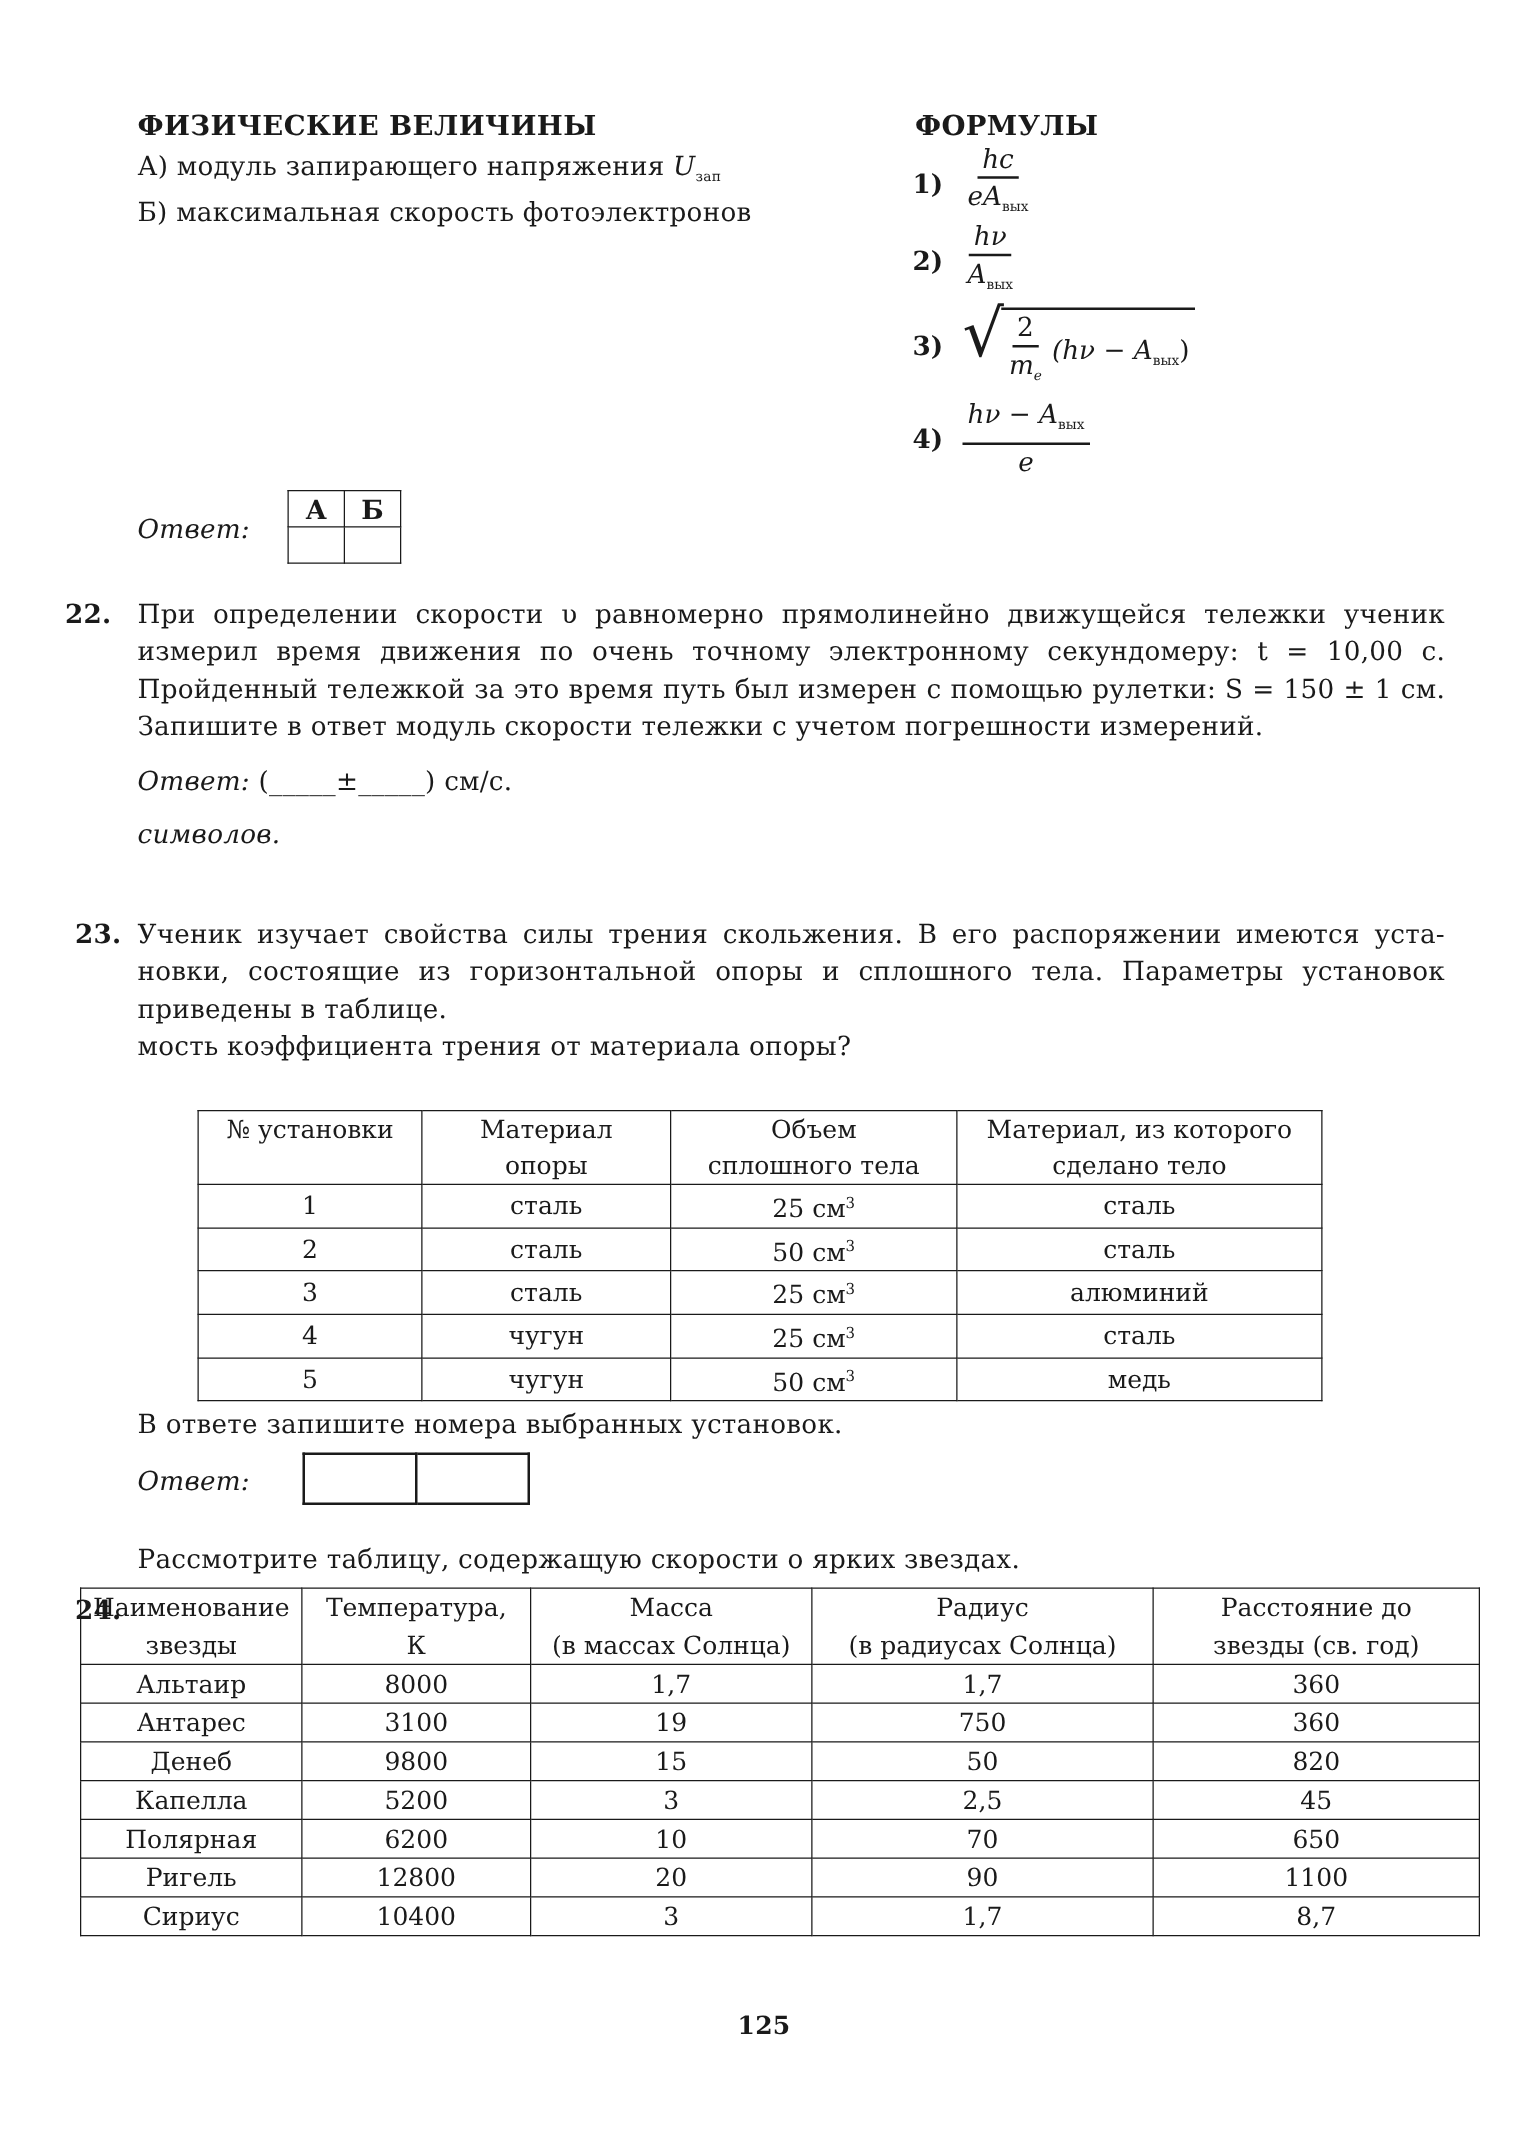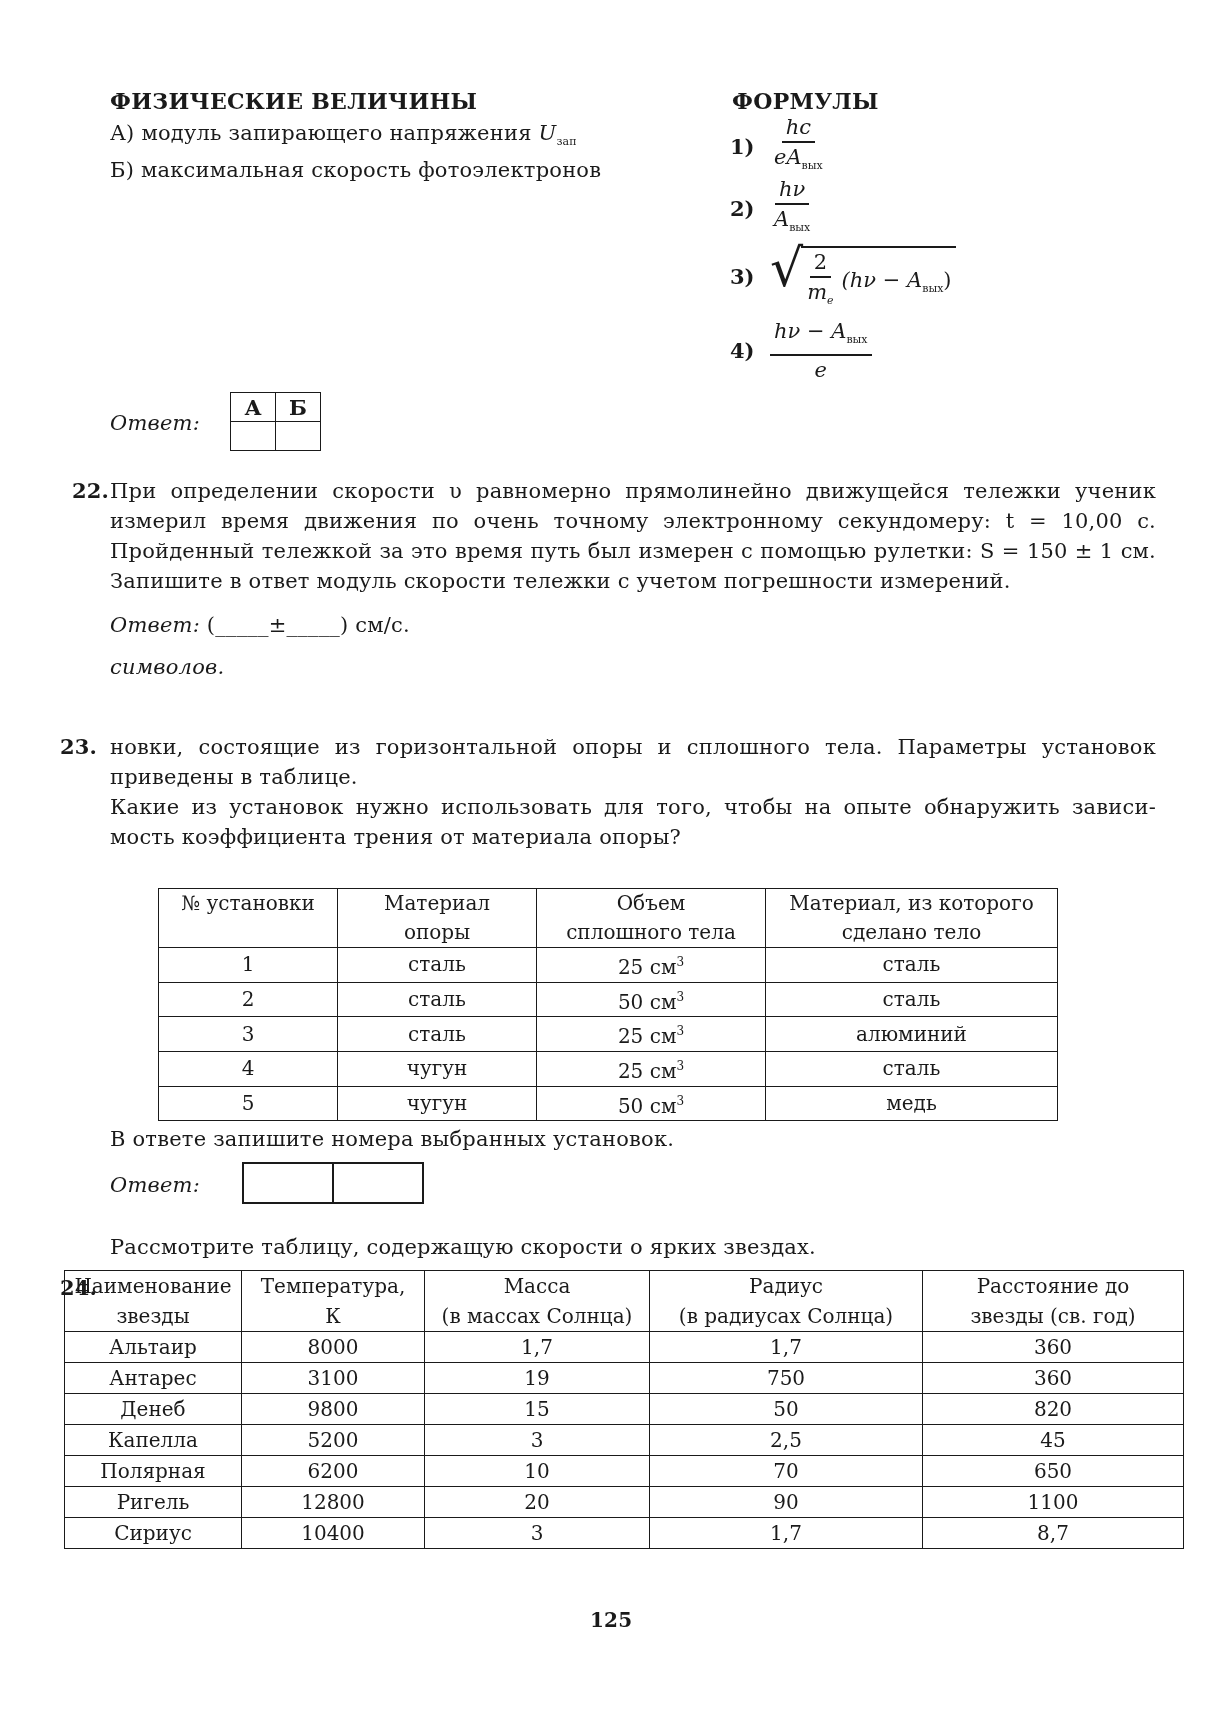--- a/index.html
+++ b/index.html
@@ -101,40 +101,40 @@
     <td>А</td>
     <td>Б</td>
   </tr>
   <tr>
     <td></td>
     <td></td>
   </tr>
 </tbody>
   </table>
 
-<div class="abs txt bold" style="left:72px; top:476px;">22.</div>
+<div class="abs txt bold" style="left:52px; top:476px;">22.</div>
 <div class="abs txt" style="left:110px; top:476px; width:1046px;">
   <div class="just">При определении скорости υ равномерно прямолинейно движущейся тележки ученик</div>
   <div class="just">измерил время движения по очень точному электронному секундомеру: t = 10,00 с.</div>
   <div class="just">Пройденный тележкой за это время путь был измерен с помощью рулетки: S = 150 ± 1 см.</div>
   <div>Запишите в ответ модуль скорости тележки с учетом погрешности измерений.</div>
 </div>
 <div class="abs txt" style="left:110px; top:610px;">
   <span class="ital">Ответ:</span>
   <span>(_____±_____) см/с.</span>
 </div>
 <div class="abs txt ital" style="left:110px; top:652px; width:1046px;">
   <div>символов.</div>
 </div>
 
 <div class="abs txt bold" style="left:60px; top:732px;">23.</div>
 <div class="abs txt" style="left:110px; top:732px; width:1046px;">
+  <div class="just">Ученик изучает свойства силы трения скольжения. В его распоряжении имеются уста-</div>
   <div class="just">новки, состоящие из горизонтальной опоры и сплошного тела. Параметры установок</div>
   <div>приведены в таблице.</div>
-  <div class="just">Какие из установок нужно использовать для того, чтобы на опыте обнаружить зависи-</div>
   <div>мость коэффициента трения от материала опоры?</div>
 </div>
 
 <table class="t23">
   <thead>
     <tr>
       <th style="width:170px; vertical-align:top;"><span>№ установки</span></th>
       <th style="width:190px;">
           <div>Материал</div>
           <div>опоры</div>

